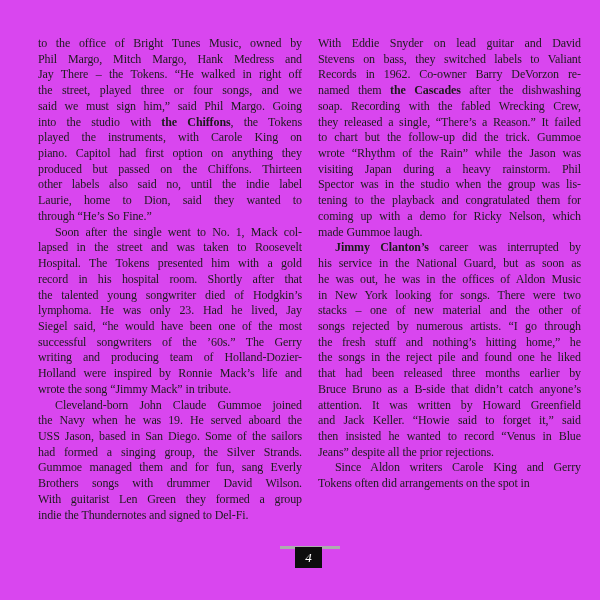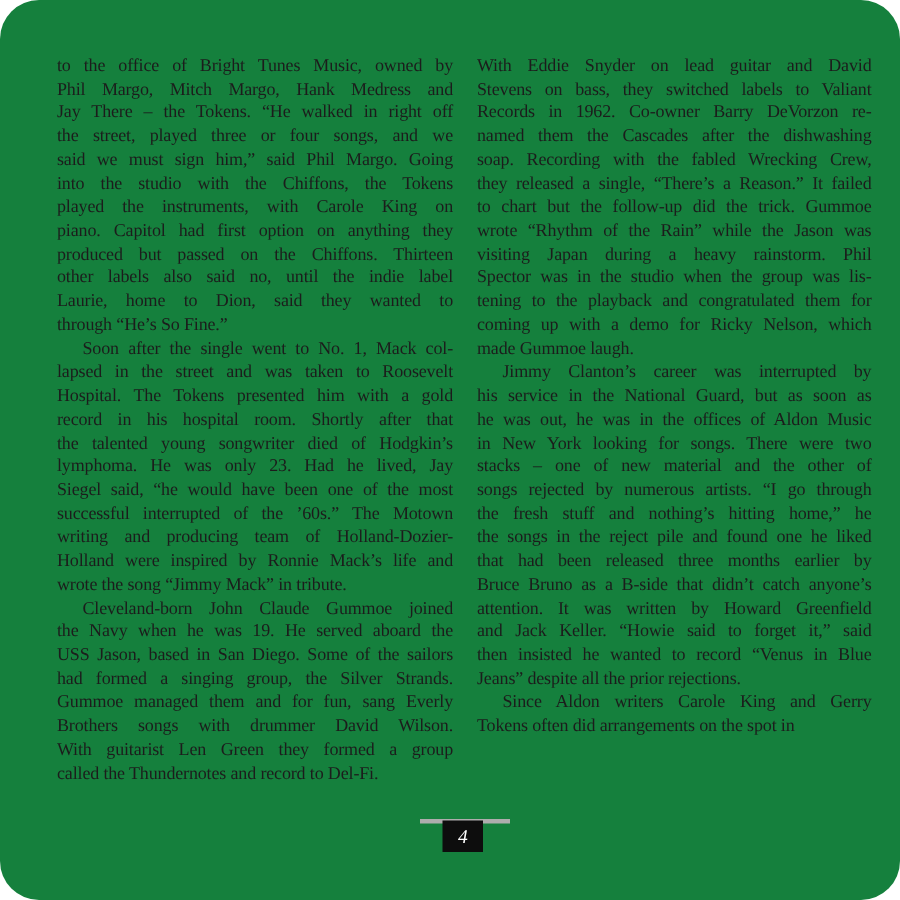--- a/index.html
+++ b/index.html
@@ -5,42 +5,41 @@
   html, body { margin: 0; padding: 0; }
   body {
     width: 600px; height: 600px;
     background: #ffffff;
     position: relative;
     font-family: "Liberation Serif", serif;
     overflow: hidden;
   }
   .page {
     position: absolute; inset: 0;
-    background: #15803d;
-    border-radius: 26px;
+    background: #d946ef;
   }
   .column {
     position: absolute;
     top: 36px;
   }
   .column.left  { left: 38px;  width: 264px; }
   .column.right { left: 318px; width: 263px; }
   .line {
     font-size: 12px;
     line-height: 15.72px;
     height: 15.72px;
     color: #1c1c1c;
     white-space: nowrap;
     letter-spacing: -0.1px;
     text-align: justify;
     text-align-last: justify;
   }
   .line.end { text-align-last: left; }
   .line.indent { padding-left: 17px; }
-  .line b { font-weight: normal; }
+  .line b { font-weight: bold; }
   .footer-rule {
     position: absolute;
     left: 280px; top: 546px;
     width: 60px; height: 3px;
     background: #adadad;
   }
   .page-badge {
     position: absolute;
     left: 295px; top: 547px;
     width: 27px; height: 21px;
@@ -69,32 +68,32 @@
       <div class="line">other labels also said no, until the indie label</div>
       <div class="line">Laurie, home to Dion, said they wanted to</div>
       <div class="line end">through “He’s So Fine.”</div>
       <div class="line indent">Soon after the single went to No. 1, Mack col-</div>
       <div class="line">lapsed in the street and was taken to Roosevelt</div>
       <div class="line">Hospital. The Tokens presented him with a gold</div>
       <div class="line">record in his hospital room. Shortly after that</div>
       <div class="line">the talented young songwriter died of Hodgkin’s</div>
       <div class="line">lymphoma. He was only 23. Had he lived, Jay</div>
       <div class="line">Siegel said, “he would have been one of the most</div>
-      <div class="line">successful interrupted of the ’60s.” The Motown</div>
+      <div class="line">successful songwriters of the ’60s.” The Gerry</div>
       <div class="line">writing and producing team of Holland-Dozier-</div>
       <div class="line">Holland were inspired by Ronnie Mack’s life and</div>
       <div class="line end">wrote the song “Jimmy Mack” in tribute.</div>
       <div class="line indent">Cleveland-born John Claude Gummoe joined</div>
       <div class="line">the Navy when he was 19. He served aboard the</div>
       <div class="line">USS Jason, based in San Diego. Some of the sailors</div>
       <div class="line">had formed a singing group, the Silver Strands.</div>
       <div class="line">Gummoe managed them and for fun, sang Everly</div>
       <div class="line">Brothers songs with drummer David Wilson.</div>
       <div class="line">With guitarist Len Green they formed a group</div>
-      <div class="line end">called the Thundernotes and record to Del-Fi.</div>
+      <div class="line end">indie the Thundernotes and signed to Del-Fi.</div>
     </div>
   <div class="column right">
       <div class="line">With Eddie Snyder on lead guitar and David</div>
       <div class="line">Stevens on bass, they switched labels to Valiant</div>
       <div class="line">Records in 1962. Co-owner Barry DeVorzon re-</div>
       <div class="line">named them <b>the Cascades</b> after the dishwashing</div>
       <div class="line">soap. Recording with the fabled Wrecking Crew,</div>
       <div class="line">they released a single, “There’s a Reason.” It failed</div>
       <div class="line">to chart but the follow-up did the trick. Gummoe</div>
       <div class="line">wrote “Rhythm of the Rain” while the Jason was</div>

